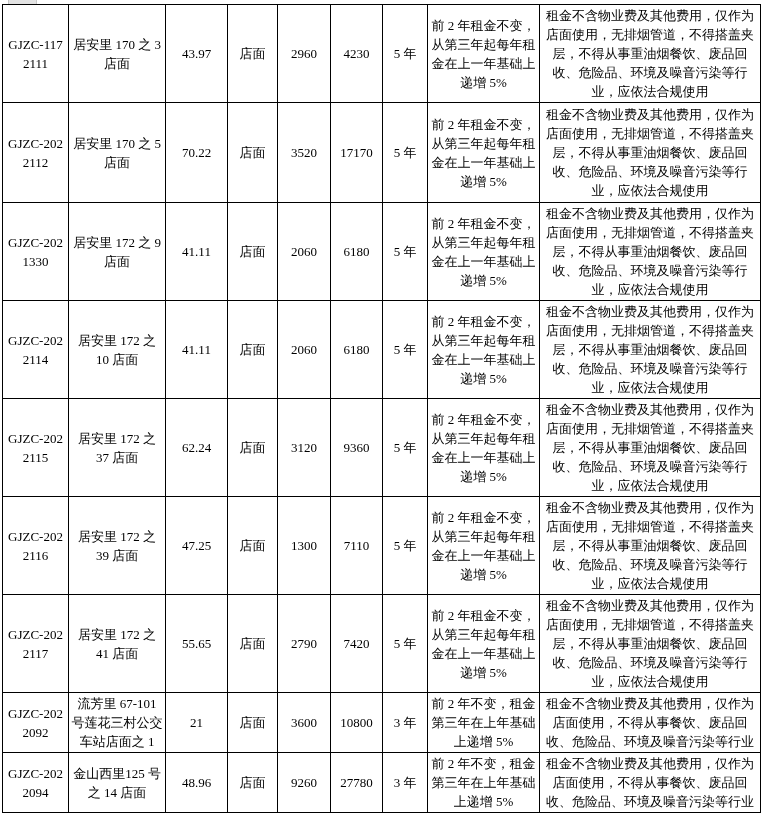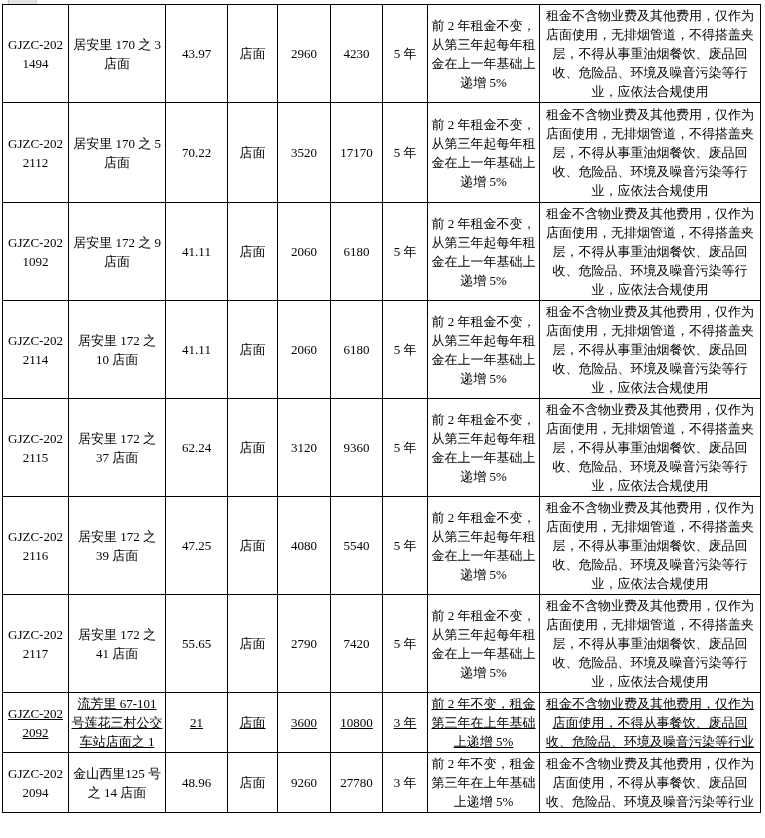--- a/index.html
+++ b/index.html
@@ -57,21 +57,21 @@
       <col style="width:62px">
       <col style="width:50px">
       <col style="width:53px">
       <col style="width:52px">
       <col style="width:45px">
       <col style="width:112px">
       <col style="width:221px">
     </colgroup>
     <tbody id="table-body">
         <tr style="height: 93px;">
-          <td>GJZC-202 1494</td>
+          <td>GJZC-117 2111</td>
           <td>居安里 170 之 3 店面</td>
           <td>43.97</td>
           <td>店面</td>
           <td>2960</td>
           <td>4230</td>
           <td>5 年</td>
           <td>前 2 年租金不变，从第三年起每年租金在上一年基础上递增 5%</td>
           <td>租金不含物业费及其他费用，仅作为店面使用，无排烟管道，不得搭盖夹层，不得从事重油烟餐饮、废品回收、危险品、环境及噪音污染等行业，应依法合规使用</td>
         </tr>
         <tr style="height: 100px;">
@@ -79,21 +79,21 @@
           <td>居安里 170 之 5 店面</td>
           <td>70.22</td>
           <td>店面</td>
           <td>3520</td>
           <td>17170</td>
           <td>5 年</td>
           <td>前 2 年租金不变，从第三年起每年租金在上一年基础上递增 5%</td>
           <td>租金不含物业费及其他费用，仅作为店面使用，无排烟管道，不得搭盖夹层，不得从事重油烟餐饮、废品回收、危险品、环境及噪音污染等行业，应依法合规使用</td>
         </tr>
         <tr style="height: 94px;">
-          <td>GJZC-202 1092</td>
+          <td>GJZC-202 1330</td>
           <td>居安里 172 之 9 店面</td>
           <td>41.11</td>
           <td>店面</td>
           <td>2060</td>
           <td>6180</td>
           <td>5 年</td>
           <td>前 2 年租金不变，从第三年起每年租金在上一年基础上递增 5%</td>
           <td>租金不含物业费及其他费用，仅作为店面使用，无排烟管道，不得搭盖夹层，不得从事重油烟餐饮、废品回收、危险品、环境及噪音污染等行业，应依法合规使用</td>
         </tr>
         <tr style="height: 95px;">
@@ -116,38 +116,38 @@
           <td>9360</td>
           <td>5 年</td>
           <td>前 2 年租金不变，从第三年起每年租金在上一年基础上递增 5%</td>
           <td>租金不含物业费及其他费用，仅作为店面使用，无排烟管道，不得搭盖夹层，不得从事重油烟餐饮、废品回收、危险品、环境及噪音污染等行业，应依法合规使用</td>
         </tr>
         <tr style="height: 95px;">
           <td>GJZC-202 2116</td>
           <td>居安里 172 之 39 店面</td>
           <td>47.25</td>
           <td>店面</td>
-          <td>4080</td>
-          <td>5540</td>
+          <td>1300</td>
+          <td>7110</td>
           <td>5 年</td>
           <td>前 2 年租金不变，从第三年起每年租金在上一年基础上递增 5%</td>
           <td>租金不含物业费及其他费用，仅作为店面使用，无排烟管道，不得搭盖夹层，不得从事重油烟餐饮、废品回收、危险品、环境及噪音污染等行业，应依法合规使用</td>
         </tr>
         <tr style="height: 86px;">
           <td>GJZC-202 2117</td>
           <td>居安里 172 之 41 店面</td>
           <td>55.65</td>
           <td>店面</td>
           <td>2790</td>
           <td>7420</td>
           <td>5 年</td>
           <td>前 2 年租金不变，从第三年起每年租金在上一年基础上递增 5%</td>
           <td>租金不含物业费及其他费用，仅作为店面使用，无排烟管道，不得搭盖夹层，不得从事重油烟餐饮、废品回收、危险品、环境及噪音污染等行业，应依法合规使用</td>
         </tr>
-        <tr style="height: 57px; text-decoration: underline;">
+        <tr style="height: 57px;">
           <td>GJZC-202 2092</td>
           <td>流芳里 67-101 号莲花三村公交车站店面之 1</td>
           <td>21</td>
           <td>店面</td>
           <td>3600</td>
           <td>10800</td>
           <td>3 年</td>
           <td>前 2 年不变，租金第三年在上年基础上递增 5%</td>
           <td>租金不含物业费及其他费用，仅作为店面使用，不得从事餐饮、废品回收、危险品、环境及噪音污染等行业</td>
         </tr>

